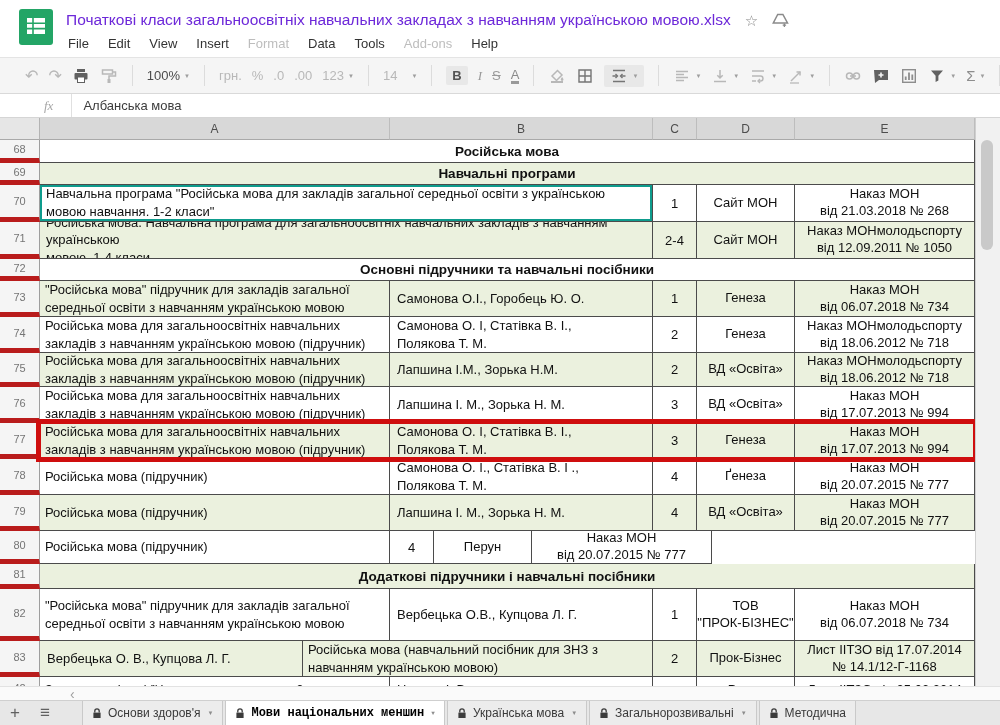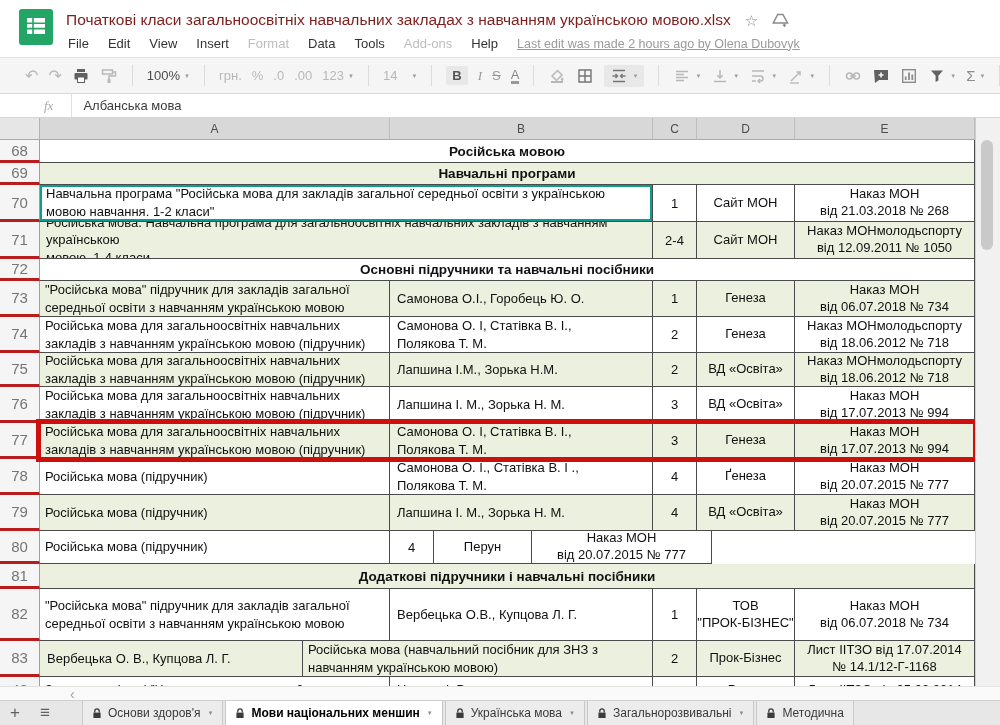--- a/index.html
+++ b/index.html
@@ -5,21 +5,21 @@
   html,body{margin:0;padding:0;}
   body{
     width:1000px;height:725px;overflow:hidden;position:relative;
     background:#fff;font-family:"Liberation Sans",sans-serif;
     -webkit-font-smoothing:antialiased;
   }
   
   #titlebar{position:absolute;left:0;top:0;width:1000px;height:57px;background:#fff;}
   #sheets-logo{position:absolute;left:16px;top:7px;width:40px;height:40px;cursor:pointer;}
   #title-row{position:absolute;left:66px;top:8px;height:24px;display:flex;align-items:center;}
-  #doc-title{font-size:15.5px;color:#7f1d1d;white-space:nowrap;}
+  #doc-title{font-size:15.5px;color:#6d28d9;white-space:nowrap;}
   .title-icon{margin-left:14px;color:#8a8a8a;font-size:15px;line-height:1;cursor:pointer;}
   #menu-row{position:absolute;left:68px;top:36px;display:flex;align-items:center;font-size:13px;color:#333;}
   .menu-item{margin-right:19px;cursor:pointer;}
   .menu-item.disabled{color:#bdbdbd;cursor:default;text-align:center;}
   #last-edit{color:#9a9a9a;text-decoration:underline;font-size:12.5px;cursor:pointer;white-space:nowrap;}
   
   #toolbar{position:absolute;left:0;top:57px;width:1000px;height:37px;background:#f5f5f5;
     border-top:1px solid #e4e4e4;border-bottom:1px solid #d9d9d9;box-sizing:border-box;
     display:flex;align-items:center;padding-left:20px;}
   .tsep{width:1px;height:21px;background:#dcdcdc;margin:0 9px;flex:0 0 auto;}
@@ -41,22 +41,22 @@
   #fx-label{font-family:"Liberation Serif",serif;font-style:italic;color:#a6a6a6;font-size:13px;margin-left:-28px;margin-right:18px;}
   #formula-value{font-size:13px;color:#3c3c3c;margin-left:12px;}
   
   #colheader{position:absolute;left:0;top:118px;width:975px;height:22px;display:flex;background:#d8d8d8;}
   #corner-box{width:40px;height:22px;background:#e6e6e6;border-right:1px solid #b3b3b3;border-bottom:1px solid #a9a9a9;box-sizing:border-box;}
   .colh{height:22px;box-sizing:border-box;border-right:1px solid #bdbdbd;border-bottom:1px solid #a9a9a9;
     display:flex;align-items:center;justify-content:center;font-size:12px;color:#4d4d4d;cursor:pointer;}
   #gridbody{position:absolute;left:0;top:140px;width:975px;height:546px;overflow:hidden;border-top:0;}
   .row{display:flex;position:relative;box-sizing:border-box;}
   .rownum{width:40px;flex:0 0 40px;box-sizing:border-box;background:#f5f5f5;
-    border-right:1px solid #9e9e9e;border-bottom:3px solid #b91c1c;
-    display:flex;align-items:center;justify-content:center;font-size:15px;color:#757575;cursor:pointer;}
+    border-right:1px solid #9e9e9e;border-bottom:5px solid #b91c1c;
+    display:flex;align-items:center;justify-content:center;font-size:11px;color:#757575;cursor:pointer;}
   .cell{box-sizing:border-box;border-right:1px solid #4b4b4b;border-bottom:1px solid #4b4b4b;
     font-size:13px;color:#111;display:flex;align-items:center;overflow:hidden;cursor:cell;white-space:pre-line;}
   .bg-green .cell{background:#ebf1de;}
   .bg-white .cell{background:#ffffff;}
   .c-section{width:935px;flex:0 0 935px;justify-content:center;font-weight:bold;font-size:13.5px;}
   .c-ab{width:613px;flex:0 0 613px;padding:1px 6px;line-height:1.35;}
   .c-a{width:350px;flex:0 0 350px;padding:1px 5px;line-height:1.35;}
   .c-b{width:263px;flex:0 0 263px;padding:5px 7px;line-height:1.35;}
   .c-c{width:44px;flex:0 0 44px;justify-content:center;text-align:center;}
   .c-d{width:98px;flex:0 0 98px;justify-content:center;text-align:center;line-height:1.3;}
@@ -69,21 +69,21 @@
   #vthumb{position:absolute;left:5px;top:22px;width:12px;height:110px;background:#c9c9c9;border-radius:6px;}
   
   #hscroll{position:absolute;left:0;top:686px;width:1000px;height:14px;background:#fafafa;border-top:1px solid #e2e2e2;box-sizing:border-box;display:flex;align-items:center;}
   #scroll-left{color:#9e9e9e;font-size:14px;margin-left:70px;line-height:10px;cursor:pointer;}
   #tabbar{position:absolute;left:0;top:700px;width:1000px;height:25px;background:#e7e7e7;border-top:1px solid #cfcfcf;
     box-sizing:border-box;display:flex;align-items:stretch;overflow:hidden;}
   .bar-btn{width:30px;display:flex;align-items:center;justify-content:center;color:#616161;font-size:17px;cursor:pointer;flex:0 0 auto;}
   #tabs{display:flex;margin-left:22px;}
   .sheet-tab{display:flex;align-items:center;padding:0 9px;border-left:1px solid #c9c9c9;border-right:1px solid #c9c9c9;
     background:#ececec;font-size:12px;color:#3a3a3a;cursor:pointer;white-space:nowrap;margin-right:2px;}
-  .sheet-tab.active{background:#fff;font-weight:bold;color:#000;border-top:1px solid #fff;margin-top:-1px;}
+  .sheet-tab.active{background:#fff;font-weight:bold;color:#000;border-top:1px solid #fff;margin-top:-1px;font-family:Liberation Mono, monospace;}
   .sheet-tab .lock{margin-right:6px;display:flex;}
   .sheet-tab .caret{font-size:6px;color:#8d8d8d;margin-left:7px;}
 </style>
 </head>
 <body>
 
 <div id="titlebar">
   <svg id="sheets-logo" viewBox="0 0 40 40">
     <rect x="3" y="2" width="34" height="36" rx="3" fill="#23a566"></rect>
     <rect x="11" y="11" width="18" height="16" fill="#ffffff"></rect>
@@ -102,21 +102,20 @@
         <span class="menu-item">File</span>
         <span class="menu-item">Edit</span>
         <span class="menu-item">View</span>
         <span class="menu-item">Insert</span>
         <span class="menu-item disabled">Format</span>
         <span class="menu-item">Data</span>
         <span class="menu-item">Tools</span>
         <span class="menu-item disabled">Add-ons</span>
         <span class="menu-item">Help</span>
       </span>
-    <span id="last-edit">Last edit was made 2 hours ago by Olena Dubovyk</span>
   </div>
 </div>
 
 <div id="toolbar">
   <span class="tbtn dis glyph16">↶</span>
   <span class="tbtn dis glyph16">↷</span>
   <span class="tbtn">
     <svg class="ti" viewBox="0 0 18 18">
         <path fill="#616161" d="M5 2h8v3H5z"></path>
         <rect x="2.5" y="6" width="13" height="6.5" rx="1" fill="#616161"></rect>
@@ -248,21 +247,21 @@
   <div id="corner-box"></div>
 <div class="colh" style="flex: 0 0 350px;">A</div>
     <div class="colh" style="flex: 0 0 263px;">B</div>
     <div class="colh" style="flex: 0 0 44px;">C</div>
     <div class="colh" style="flex: 0 0 98px;">D</div>
     <div class="colh" style="flex: 0 0 180px;">E</div>
   </div>
 <div id="gridbody">
     <div class="row bg-white" style="height: 23px;">
       <div class="rownum">68</div>
-      <div class="cell c-section">Російська мовою</div>
+      <div class="cell c-section">Російська мова</div>
     </div>
     <div class="row bg-green" style="height: 22px;">
       <div class="rownum">69</div>
       <div class="cell c-section">Навчальні програми</div>
     </div>
     <div class="row bg-white" style="height: 37px;">
       <div class="rownum">70</div>
       <div class="cell c-ab sel">Навчальна програма "Російська  мова для закладів загальної середньої освіти з українською
 мовою навчання. 1-2 класи"</div>
       <div class="cell c-c">1</div>

